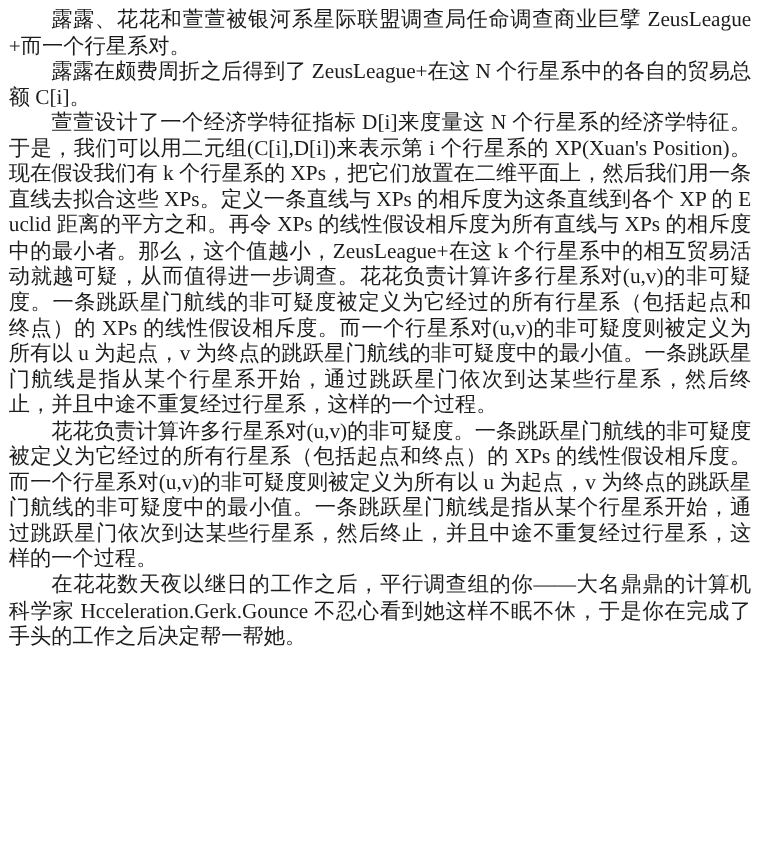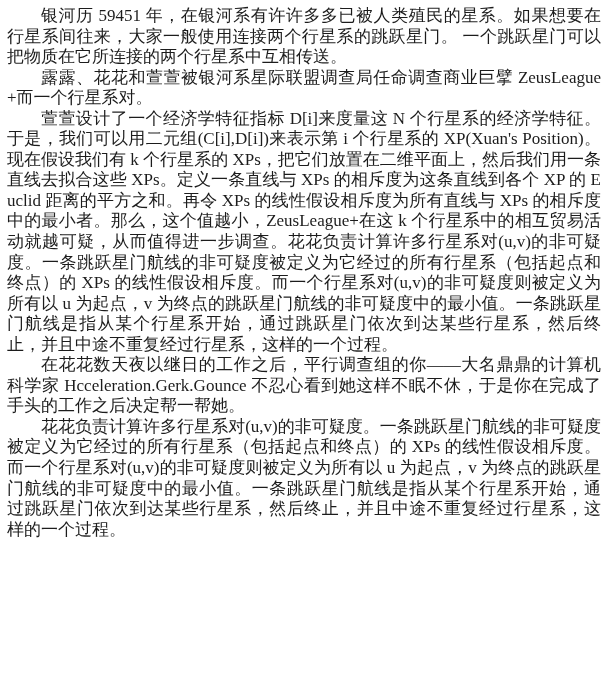--- a/index.html
+++ b/index.html
@@ -26,25 +26,25 @@
     text-indent: 2em;
     word-break: break-all;
   }
   .para b { font-weight: bold; }
 </style>
 </head>
 <body>
 
 <div class="page">
 
-  <p class="para"><span>银河历 59451 年，在银河系有许许多多已被人类殖民的星系。如果想要在行星系间往来，大家一般使用连接两个行星系的跳跃星门。 一个跳跃星门可以把物质在它所连接的两个行星系中互相传送。</span><b></b></p>
 
   <p class="para"><span>露露、花花和萱萱被银河系星际联盟调查局任命调查商业巨擘 ZeusLeague+而一个行星系对。</span><b></b></p>
 
 
+  <p class="para"><span>露露在颇费周折之后得到了 ZeusLeague+在这 N 个行星系中的各自的贸易总额 C[i]。</span><b></b></p>
 
   <p class="para"><span>萱萱设计了一个经济学特征指标 D[i]来度量这 N 个行星系的经济学特征。于是，我们可以用二元组(C[i],D[i])来表示第 i 个行星系的 XP(Xuan's Position)。现在假设我们有 k 个行星系的 XPs，把它们放置在二维平面上，然后我们用一条直线去拟合这些 XPs。定义一条直线与 XPs 的相斥度为这条直线到各个 XP 的 Euclid 距离的平方之和。再令 XPs 的线性假设相斥度为所有直线与 XPs 的相斥度中的最小者。那么，这个值越小，ZeusLeague+在这 k 个行星系中的相互贸易活动就越可疑，从而值得进一步调查。花花负责计算许多行星系对(u,v)的非可疑度。一条跳跃星门航线的非可疑度被定义为它经过的所有行星系（包括起点和终点）的 XPs 的线性假设相斥度。而一个行星系对(u,v)的非可疑度则被定义为所有以 u 为起点，v 为终点的跳跃星门航线的非可疑度中的最小值。一条跳跃星门航线是指从某个行星系开始，通过跳跃星门依次到达某些行星系，然后终止，并且中途不重复经过行星系，这样的一个过程。</span><b></b></p>
 
+  <p class="para"><span>花花负责计算许多行星系对(u,v)的非可疑度。一条跳跃星门航线的非可疑度被定义为它经过的所有行星系（包括起点和终点）的 XPs 的线性假设相斥度。而一个行星系对(u,v)的非可疑度则被定义为所有以 u 为起点，v 为终点的跳跃星门航线的非可疑度中的最小值。一条跳跃星门航线是指从某个行星系开始，通过跳跃星门依次到达某些行星系，然后终止，并且中途不重复经过行星系，这样的一个过程。</span><b></b></p>
+
   <p class="para"><span>在花花数天夜以继日的工作之后，平行调查组的你——大名鼎鼎的计算机科学家 Hcceleration.Gerk.Gounce 不忍心看到她这样不眠不休，于是你在完成了手头的工作之后决定帮一帮她。</span><b></b></p>
-
-  <p class="para"><span>花花负责计算许多行星系对(u,v)的非可疑度。一条跳跃星门航线的非可疑度被定义为它经过的所有行星系（包括起点和终点）的 XPs 的线性假设相斥度。而一个行星系对(u,v)的非可疑度则被定义为所有以 u 为起点，v 为终点的跳跃星门航线的非可疑度中的最小值。一条跳跃星门航线是指从某个行星系开始，通过跳跃星门依次到达某些行星系，然后终止，并且中途不重复经过行星系，这样的一个过程。</span><b></b></p>
 
 </div>
 
 </body></html>

